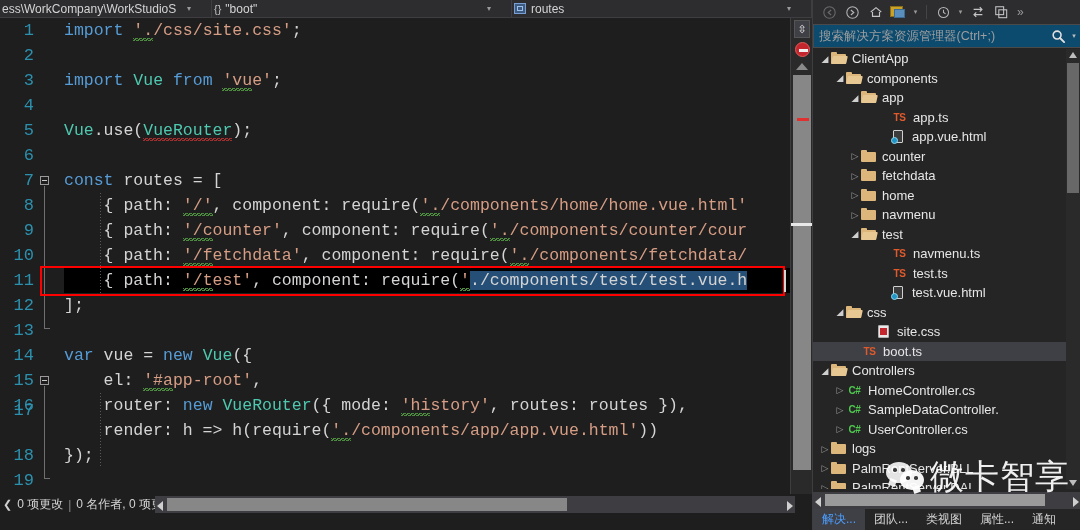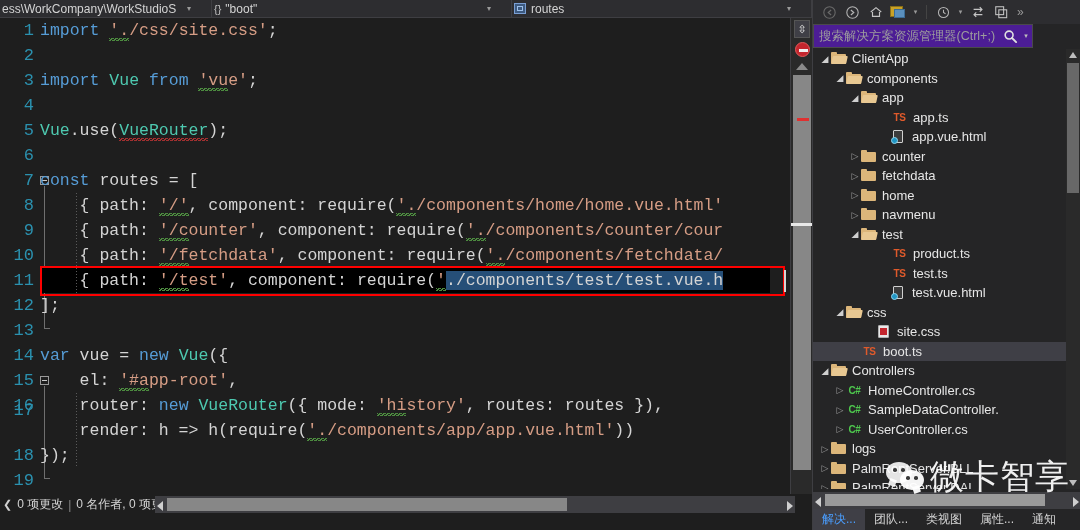--- a/index.html
+++ b/index.html
@@ -87,21 +87,21 @@
   }
   .cend {
     position:absolute; left:6px; width:6px; height:1px; background:#6f6f6f;
   }
   .cdots{
     position:absolute; left:6px; width:1px;
     background: repeating-linear-gradient(to bottom,#6f6f6f 0 2px, transparent 2px 4px);
   }
 
   .code-lines {
-    position: absolute; left: 40px; top: 0;
+    position: absolute; left: 64px; top: 0;
     width: 730px; height: 476px;
   }
   .cl {
     position: absolute; left: 0;
     height: 25px; line-height: 25px;
     font-family: "Liberation Mono", monospace;
     font-size: 16.5px;
     white-space: pre;
     color: #d4d4d4;
   }
@@ -231,22 +231,22 @@
   .folder-btn .fb-back{
     position:absolute; left:0; top:1px; width:13px;height:11px;
     background:#c9a227; border:1px solid #8a6f18;
   }
   .folder-btn .fb-front{
     position:absolute; left:4px; top:4px; width:11px;height:9px;
     background:#5a8fbd; border:1px solid #3b6b94;
   }
 
   .se-search{
-    position:absolute; left:0; top:24px; width:220px; height:24px;
-    background:#4c1d95; border:1px solid #4a4a4a;
+    position:absolute; left:0; top:24px; width:268px; height:24px;
+    background:#0c4a6e; border:1px solid #4a4a4a;
     display:flex; align-items:center;
   }
   .se-search input{
     flex:1; background:transparent; border:none; outline:none;
     color:#9d9d9d; font-size:12.5px; padding-left:5px;
     font-family:"Liberation Sans", sans-serif;
   }
   .se-search input::placeholder{ color:#9d9d9d; }
   .mag{
     width:20px;height:22px;display:flex;align-items:center;justify-content:center;
@@ -652,21 +652,21 @@
             <span class="tab"></span>
             <span class="body"></span>
             <span class="flap"></span>
           </span>
           <span>test</span>
         </div>
         <div class="trow">
           <span class="tw" style="display: inline-block; width: 66px;"></span>
           <span class="arrow-none"></span>
           <span class="ts-ico">TS</span>
-          <span>product.ts</span>
+          <span>navmenu.ts</span>
         </div>
         <div class="trow">
           <span class="tw" style="display: inline-block; width: 66px;"></span>
           <span class="arrow-none"></span>
           <span class="ts-ico">TS</span>
           <span>test.ts</span>
         </div>
         <div class="trow">
           <span class="tw" style="display: inline-block; width: 66px;"></span>
           <span class="arrow-none"></span>

